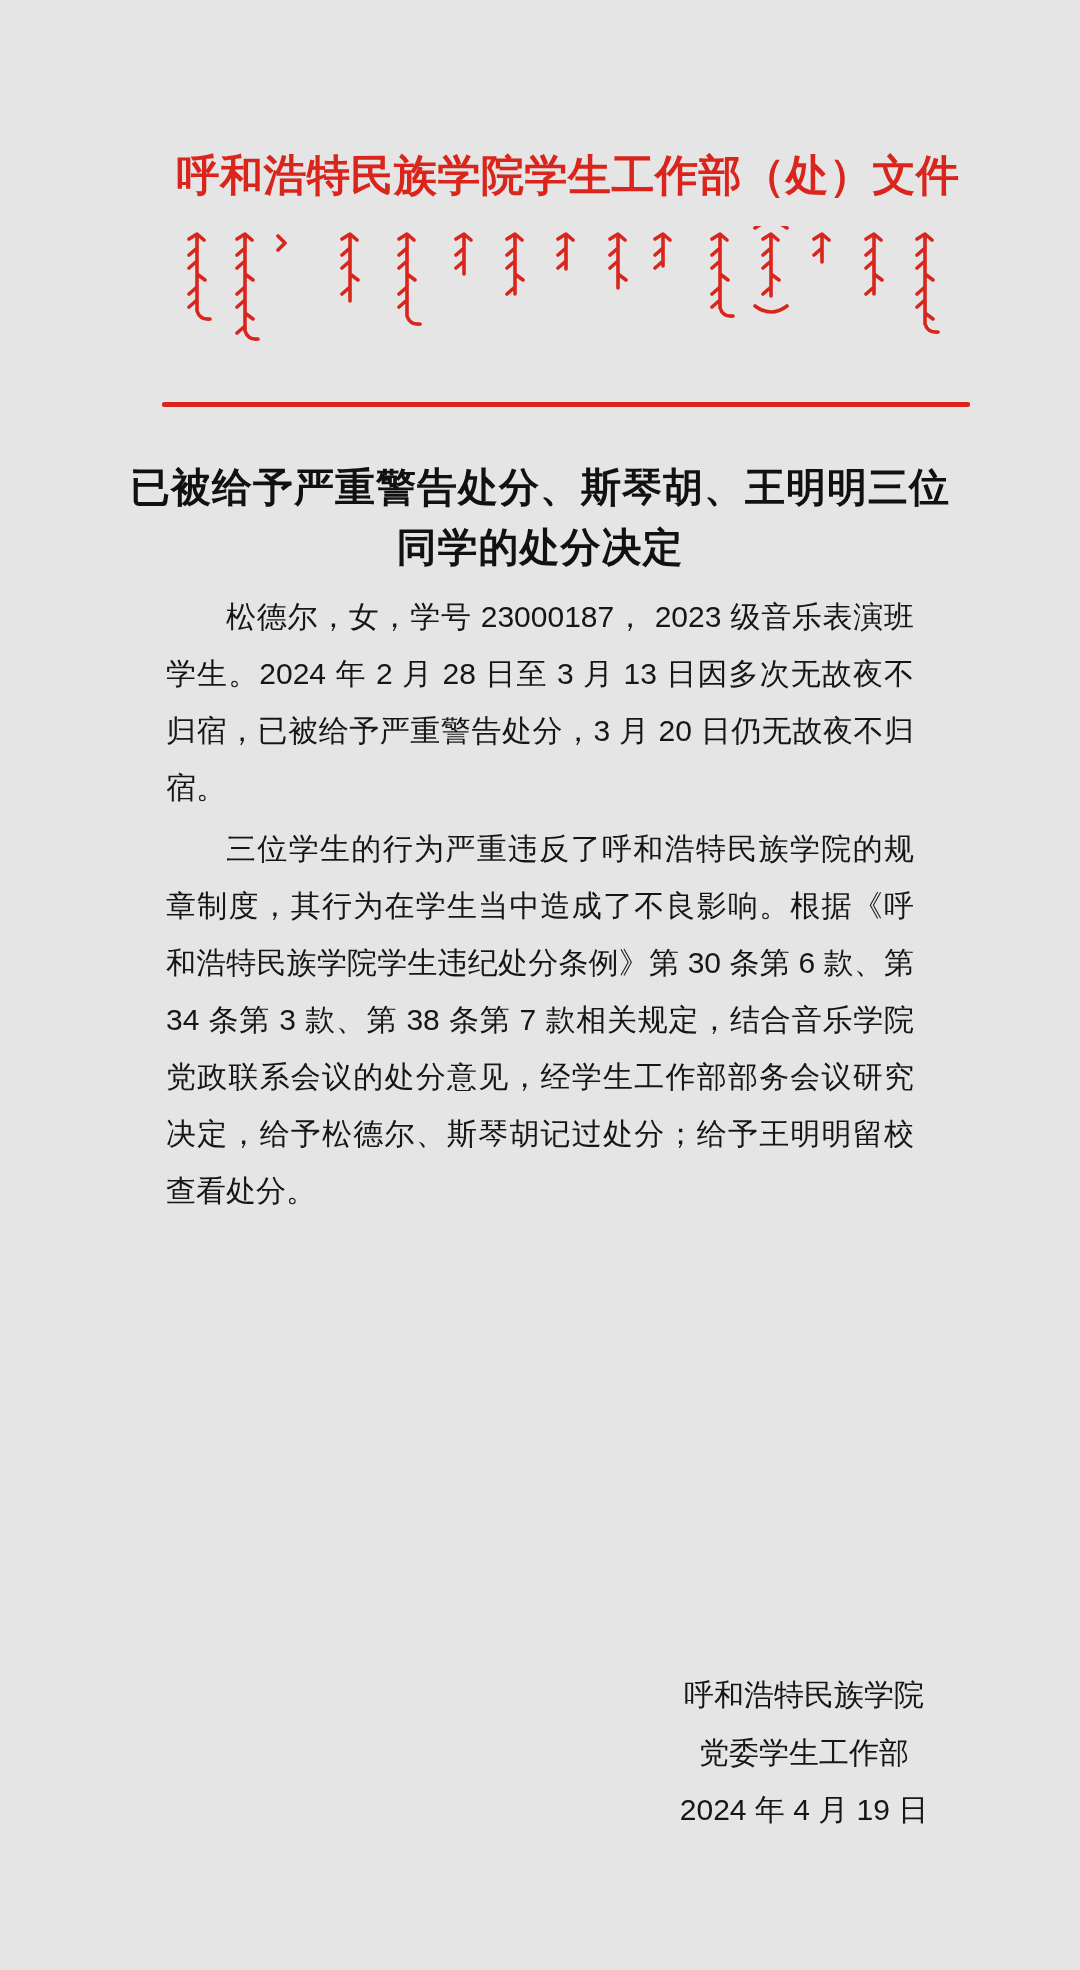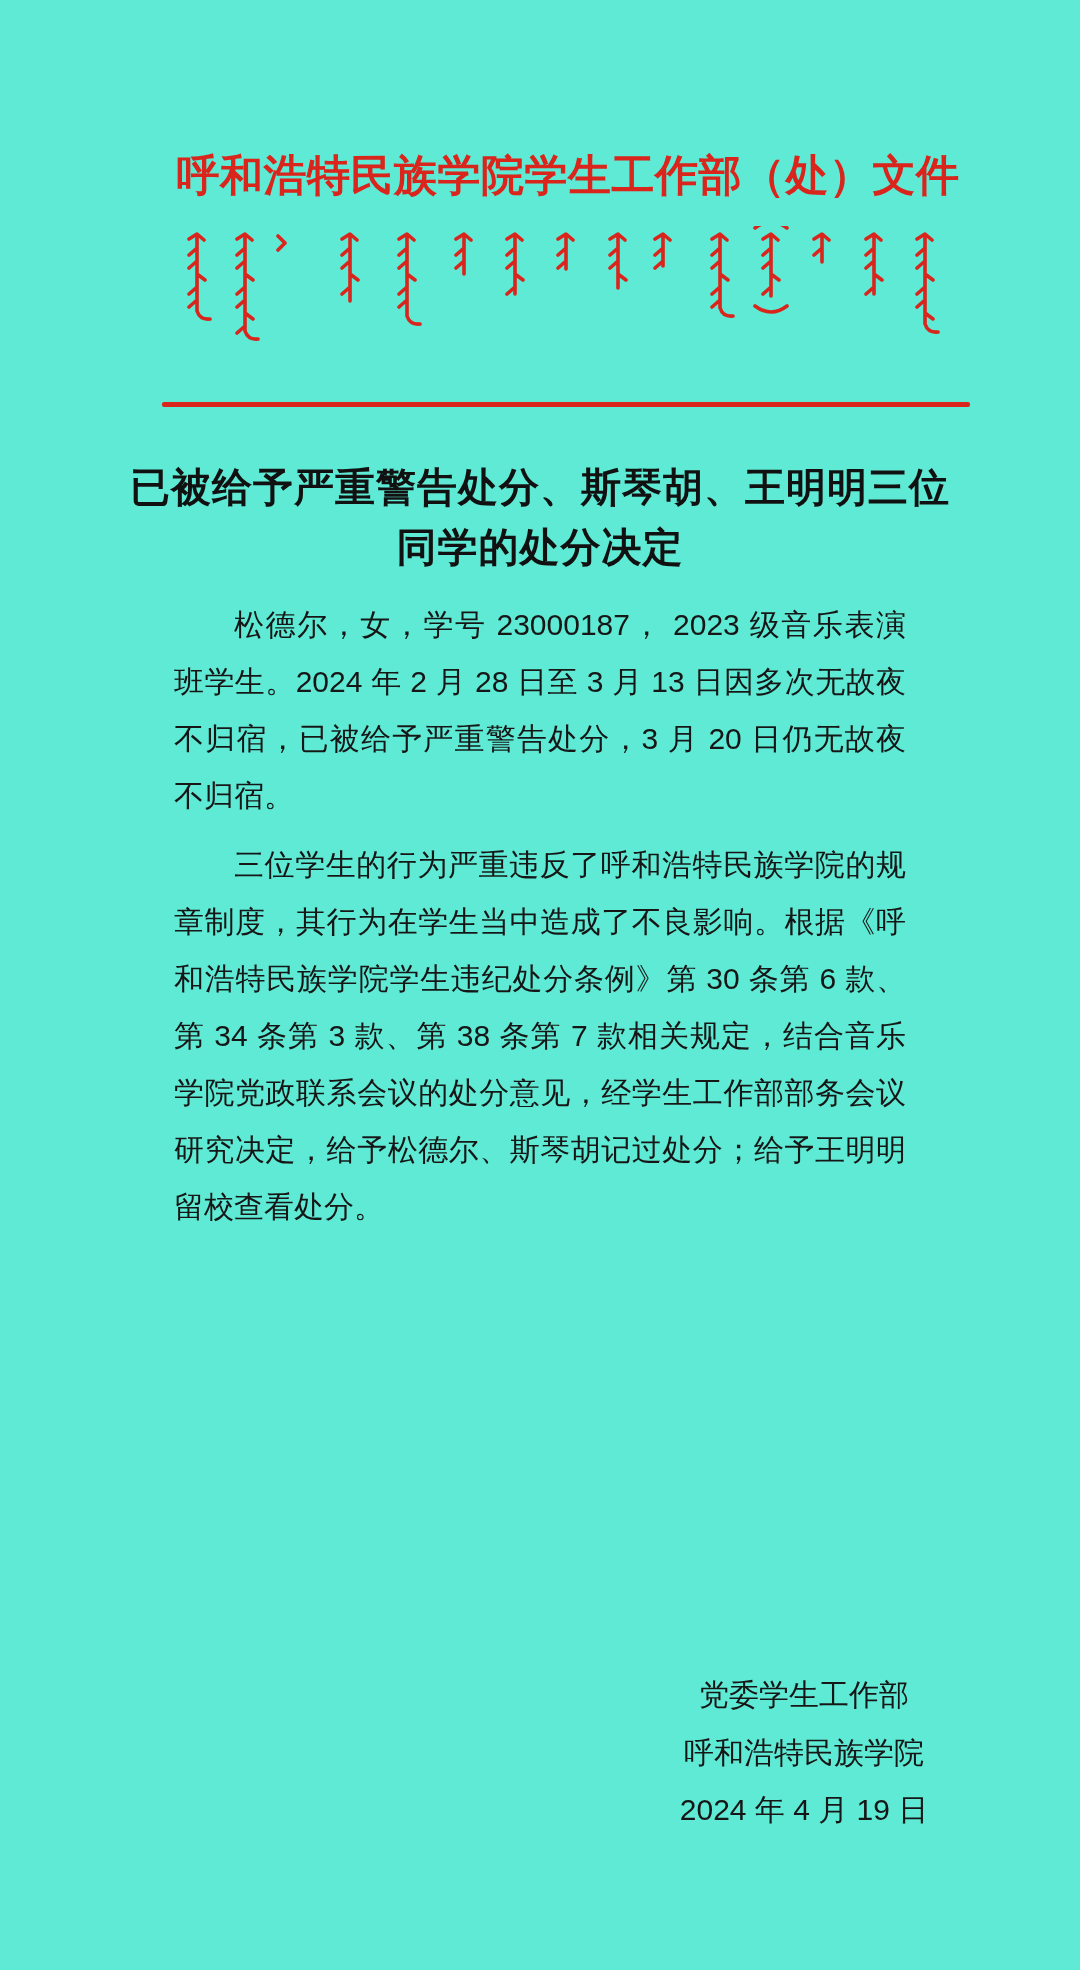--- a/index.html
+++ b/index.html
@@ -4,21 +4,21 @@
 <style>
   html, body {
     margin: 0;
     padding: 0;
     background: #ffffff;
   }
   .page {
     position: relative;
     width: 1080px;
     height: 1970px;
-    background: #5eead4;
+    background: #e5e5e5;
     overflow: hidden;
     font-family: "Liberation Sans", "DejaVu Sans", sans-serif;
     color: #141414;
   }
   .red-header {
     position: absolute;
     top: 146px;
     left: 0;
     right: 0;
     padding-left: 56px;
@@ -63,21 +63,21 @@
     position: absolute;
     top: 584px;
     left: 162px;
     width: 756px;
     font-size: 30px;
     line-height: 57px;
     text-align: justify;
     color: #161616;
   }
   .doc-body p {
-    margin: 12px;
+    margin: 4px;
     text-indent: 2em;
   }
   .signature {
     position: absolute;
     top: 1666px;
     left: 636px;
     width: 336px;
     text-align: center;
     font-size: 30px;
     line-height: 57.5px;
@@ -101,18 +101,18 @@
   <div class="red-rule"></div>
 
   <h1 class="doc-title">已被给予严重警告处分、斯琴胡、王明明三位同学的处分决定</h1>
 
   <div class="doc-body">
     <p>松德尔，女，学号 23000187， 2023 级音乐表演班学生。2024 年 2 月 28 日至 3 月 13 日因多次无故夜不归宿，已被给予严重警告处分，3 月 20 日仍无故夜不归宿。</p>
     <p>三位学生的行为严重违反了呼和浩特民族学院的规章制度，其行为在学生当中造成了不良影响。根据《呼和浩特民族学院学生违纪处分条例》第 30 条第 6 款、第 34 条第 3 款、第 38 条第 7 款相关规定，结合音乐学院党政联系会议的处分意见，经学生工作部部务会议研究决定，给予松德尔、斯琴胡记过处分；给予王明明留校查看处分。</p>
   </div>
 
   <div class="signature">
+    <div>呼和浩特民族学院</div>
     <div>党委学生工作部</div>
-    <div>呼和浩特民族学院</div>
     <div>2024 年 4 月 19 日</div>
   </div>
 
 </div>
 
 </body></html>

